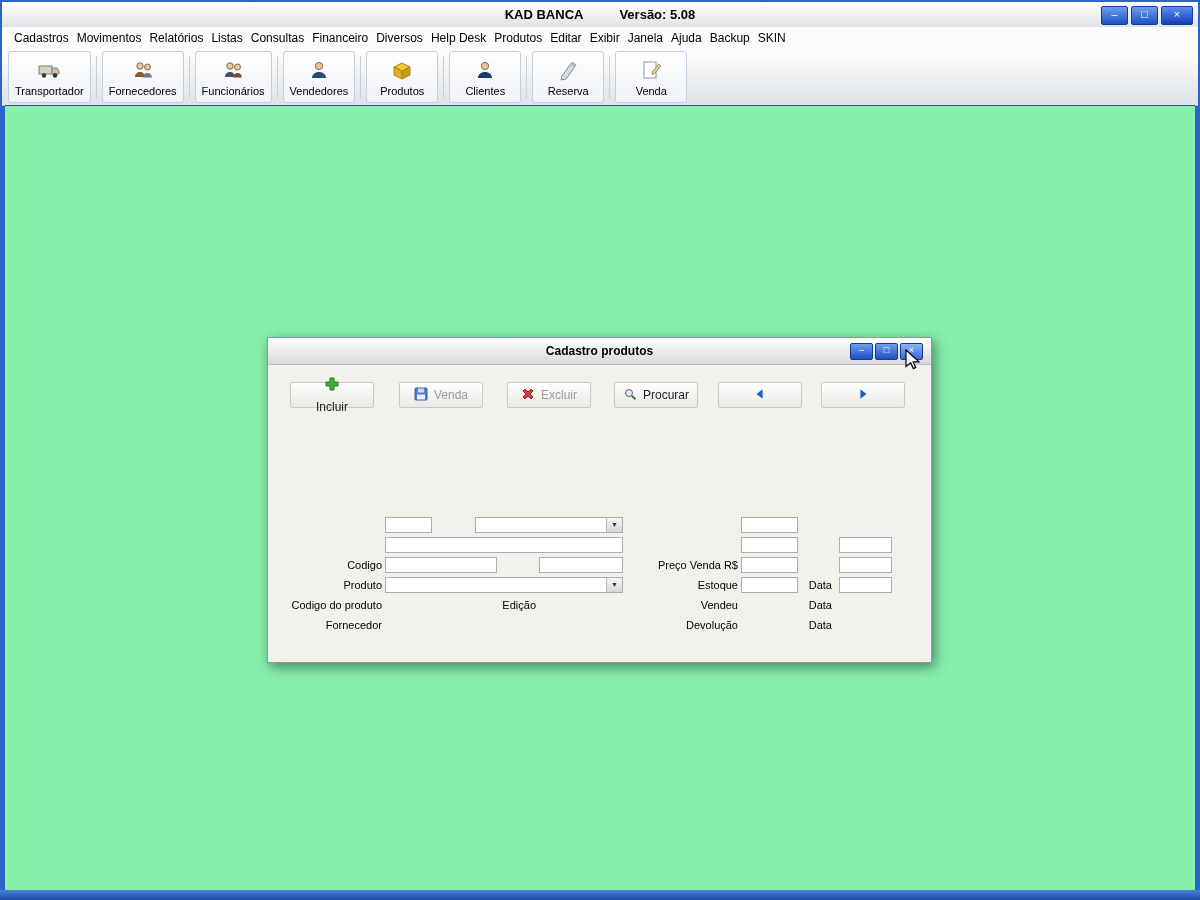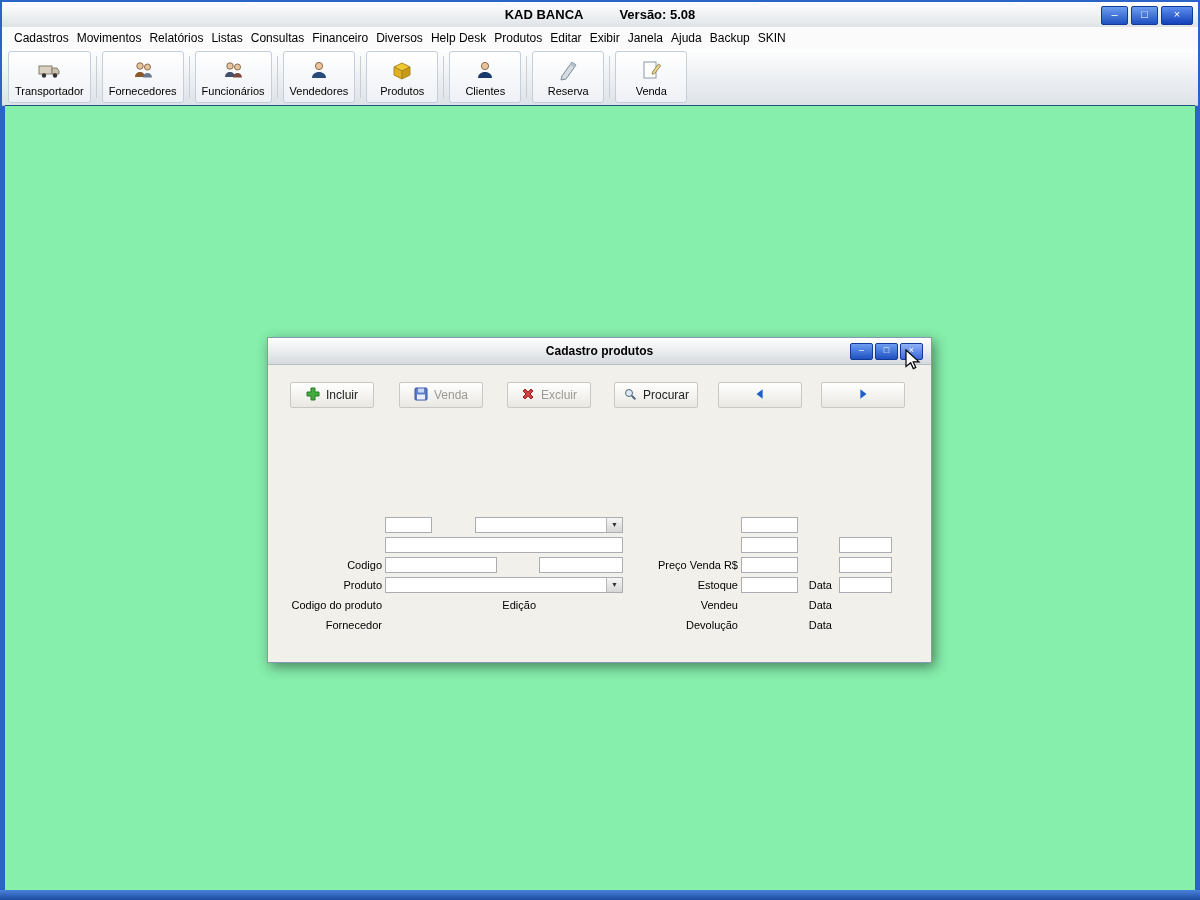--- a/index.html
+++ b/index.html
@@ -182,21 +182,21 @@
     <div class="dialog">
       <div class="dlg-titlebar">
         <div class="dlg-title">Cadastro produtos</div>
         <div class="dlg-controls">
           <div class="dlg-btn"><span>–</span></div>
           <div class="dlg-btn"><span>□</span></div>
           <div class="dlg-btn close"><span>×</span></div>
         </div>
       </div>
 
-      <div class="action-btn" style="left:22px;">
+      <div class="action-btn" style="left:22px;flex-direction:column;">
         <span><svg viewBox="0 0 14 14">
               <path d="M5 1h4v4h4v4H9v4H5V9H1V5h4z" fill="#3fae3f" stroke="#2a7a2a"></path>
             </svg></span>
         <span>Incluir</span>
       </div>
       <div class="action-btn disabled" style="left:131px;">
         <span><svg viewBox="0 0 14 14">
               <rect x="1" y="1" width="12" height="12" rx="1" fill="#5a7ecb" stroke="#3a55a0"></rect>
               <rect x="4" y="1.5" width="6" height="4" fill="#cdd8f0"></rect>
               <rect x="3" y="7.5" width="8" height="5" fill="#e8eefc"></rect>

